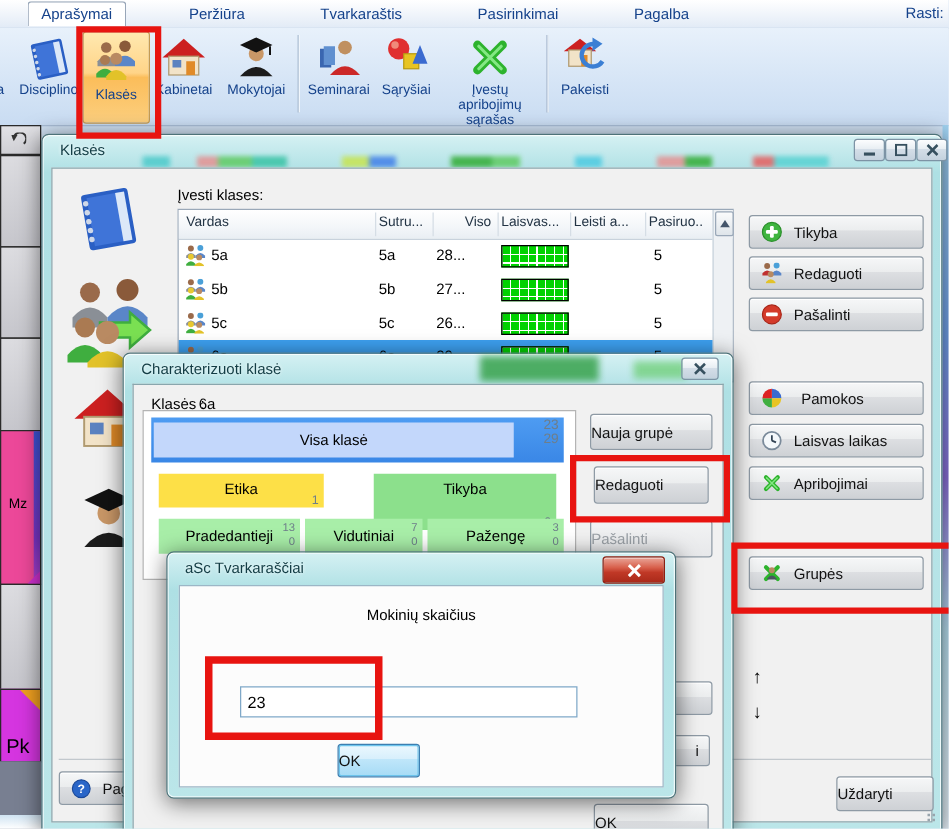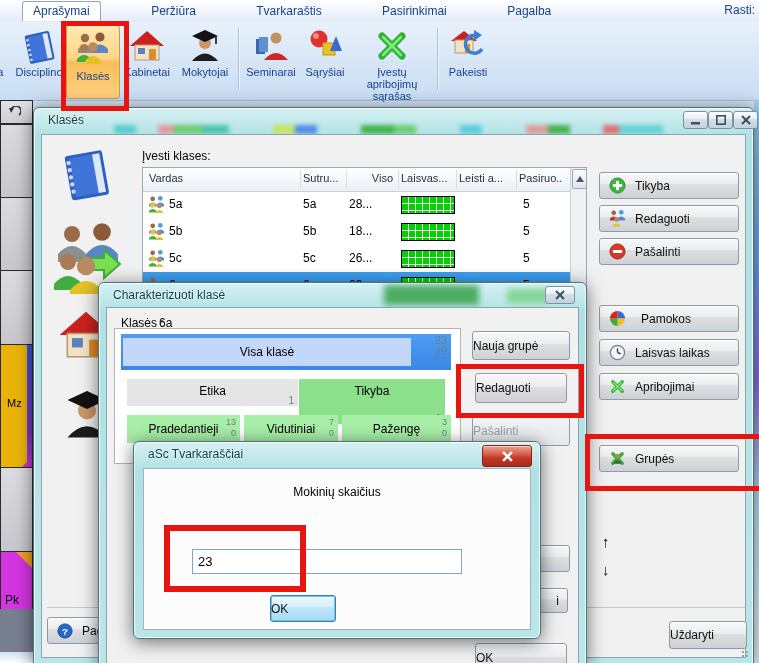--- a/index.html
+++ b/index.html
@@ -177,29 +177,29 @@
   <div class="a" style="left:0;top:100px;width:33px;height:563px;background:#c8c8cc;">
     <div class="cell" style="top:0;height:24px;background:linear-gradient(#e2e2e6,#cfcfd4);">
       <svg width="12" height="12" viewBox="0 0 12 12" style="margin:5px 0 0 8px;">
           <path d="M10 9 a5 5 0 1 0 -8 -4" fill="none" stroke="#333" stroke-width="1.6"></path>
           <polygon points="0,2 5,2 2,7" fill="#333"></polygon>
         </svg>
     </div>
     <div class="cell" style="top:24px;height:74px;background:linear-gradient(#dcdce0,#c6c6cc);"></div>
     <div class="cell" style="top:97px;height:74px;background:linear-gradient(#dcdce0,#c6c6cc);"></div>
     <div class="cell" style="top:170px;height:75px;background:linear-gradient(#dcdce0,#c6c6cc);"></div>
-    <div class="cell" style="top:244px;height:124px;background:#eab308;text-align:center;">
+    <div class="cell" style="top:244px;height:124px;background:#ec4899;text-align:center;">
       <div class="a lbl" style="left:6px;top:52px;font-size:11px;">Mz</div>
       <div class="a" style="right:0;top:0;width:5px;height:100%;background:linear-gradient(#3a55d8,#7a35c8 70%,#b040d0);"></div>
       <div class="a" style="right:0;bottom:0;width:0;height:0;border-left:10px solid transparent;border-bottom:10px solid #d030d0;"></div>
     </div>
     <div class="cell" style="top:367px;height:85px;background:linear-gradient(#dcdce0,#c6c6cc);"></div>
     <div class="cell" style="top:451px;height:59px;background:#d535e0;">
       <div class="a" style="right:0;top:0;width:0;height:0;border-left:16px solid transparent;border-top:16px solid #f0a020;"></div>
-      <div class="a lbl" style="left:4px;bottom:2px;font-size:12px;">Pk</div>
+      <div class="a lbl" style="left:4px;bottom:2px;font-size:16px;">Pk</div>
     </div>
     <div class="cell" style="top:509px;height:43px;background:#787f91;border:none;"></div>
     <div class="cell" style="top:552px;height:11px;background:linear-gradient(#cfe3f2,#ffffff);border:none;"></div>
   </div>
 
   <div class="a" style="left:754px;top:100px;width:5px;height:563px;background:linear-gradient(#9fd0ee,#6f9fe8 30%,#8a6fd8 50%,#b8e0f0 72%,#e8f2fa);"></div>
 
   <div class="win" style="left:33px;top:107px;width:719px;height:556px;z-index:10;">
     <div class="blobstrip" style="left:80px;right:90px;bottom:auto;top:17px;"></div>
     <div class="wtitle">Klasės</div>
@@ -308,21 +308,21 @@
               <path d="M2 18 q8 -9 16 0 v4 h-16z" fill="#8a8f96"></path>
               <circle cx="26" cy="5" r="5" fill="#4aa0d8"></circle>
               <path d="M18 18 q8 -9 16 0 v4 h-16z" fill="#5a86c8"></path>
               <circle cx="10" cy="20" r="5" fill="#e8c830"></circle>
               <path d="M2 32 q8 -9 16 0 v3 h-16z" fill="#3fae3f"></path>
               <circle cx="24" cy="21" r="5" fill="#b98a62"></circle>
               <path d="M16 34 q8 -9 16 0 v2 h-16z" fill="#e2c229"></path>
             </svg>
           <span class="cel" style="left:26px;">5b</span>
           <span class="cel" style="left:160px;">5b</span>
-          <span class="cel" style="left:206px;">18...</span>
+          <span class="cel" style="left:206px;">27...</span>
           <div class="avail"></div>
           <span class="cel" style="left:380px;">5</span>
         </div>
         <div class="trow" style="top:77px;">
           <svg class="a" style="left:5px;top:5px;" width="17" height="17" viewBox="0 0 36 36">
               <circle cx="10" cy="6" r="5" fill="#9a6a4a"></circle>
               <path d="M2 18 q8 -9 16 0 v4 h-16z" fill="#8a8f96"></path>
               <circle cx="26" cy="5" r="5" fill="#4aa0d8"></circle>
               <path d="M18 18 q8 -9 16 0 v4 h-16z" fill="#5a86c8"></path>
               <circle cx="10" cy="20" r="5" fill="#e8c830"></circle>
@@ -464,21 +464,21 @@
       <div class="a" style="left:7px;top:20px;width:345px;height:134px;background:#fff;border:1px solid #b4b4b4;">
         <div class="gbar" style="left:6px;top:5px;width:330px;height:36px;background:linear-gradient(#4e9cf2,#3a87e6);">
           <div class="a" style="left:2px;top:4px;width:288px;height:28px;background:#c3d7fb;line-height:28px;">
             <span>Visa klasė</span>
           </div>
           <div class="gcount" style="top:1px;font-size:11px;">
             <div>23</div>
             <div>29</div>
           </div>
         </div>
-        <div class="gbar" style="left:12px;top:50px;width:171px;height:27px;background:#e5e5e5;line-height:25px;">
+        <div class="gbar" style="left:12px;top:50px;width:132px;height:27px;background:#fde047;line-height:25px;">
           <span>Etika</span>
           <div class="gcount" style="bottom:0;">1</div>
         </div>
         <div class="gbar" style="left:184px;top:50px;width:146px;height:45px;background:#8ce08c;line-height:25px;">
           <span>Tikyba</span>
           <div class="gcount" style="bottom:0;">0</div>
         </div>
         <div class="gbar" style="left:12px;top:86px;width:113px;height:28px;background:#a8eea8;line-height:28px;">
           <span>Pradedantieji</span>
           <div class="gcount" style="top:2px;font-size:9px;">

